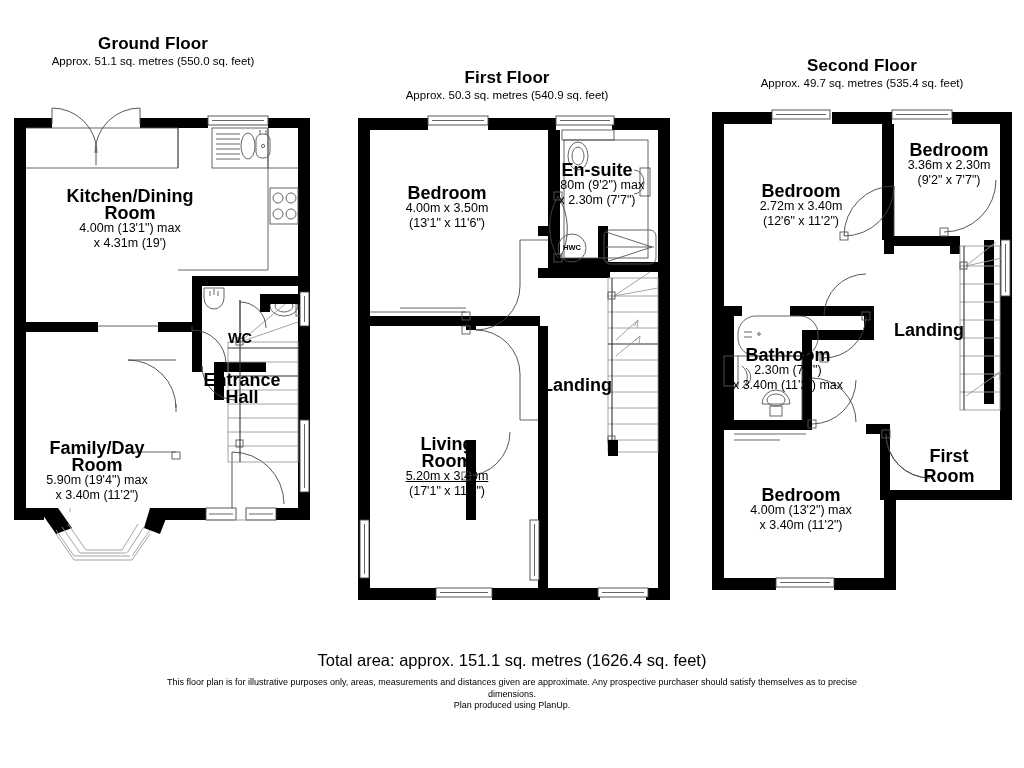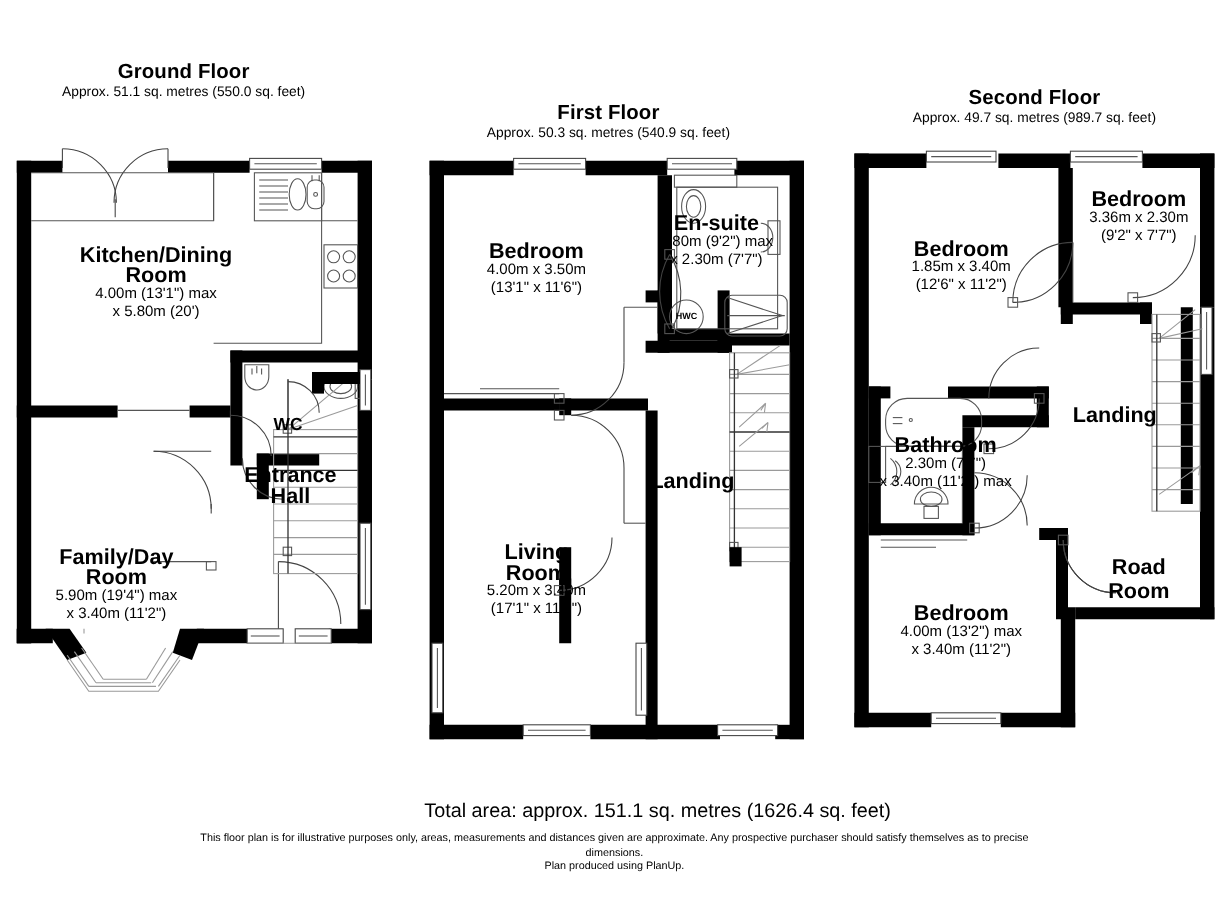--- a/index.html
+++ b/index.html
@@ -11,21 +11,21 @@
   body {
     width: 1024px;
     height: 768px;
     position: relative;
     overflow: hidden;
     font-family: "Liberation Sans", sans-serif;
     color: #000000;
   }
   #plan-root {
     position: absolute;
-    left: 0; top: 16px;
+    left: 0; top: 0;
     width: 1024px;
     height: 600px;
   }
   svg.plan {
     position: absolute;
     left: 0; top: 0;
     width: 1024px;
     height: 768px;
     display: block;
   }
@@ -59,21 +59,20 @@
     font-size: 14.5px;
     font-weight: bold;
   }
   .hwc-text {
     font-size: 7.5px;
     font-weight: bold;
   }
   .total-area {
     font-size: 16.5px;
     font-weight: normal;
-    margin-left: 36px;
   }
   .disclaimer {
     font-size: 9px;
     font-weight: normal;
     line-height: 1.35;
     white-space: normal;
     width: 740px;
   }
   .address {
     font-size: 16px;
@@ -433,21 +432,21 @@
       <rect class="fxl" x="960" y="262" width="7" height="7"></rect>
     </g>
   </svg>
 
   <div class="lbl floor-title" style="left:153px; top:34px;">Ground Floor</div>
   <div class="lbl floor-sub" style="left:153px; top:55px;text-align:center;">Approx. 51.1 sq. metres (550.0 sq. feet)</div>
 
   <div class="lbl room-name" style="left:130px; top:186px;">Kitchen/Dining</div>
   <div class="lbl room-name" style="left:130px; top:203px;">Room</div>
   <div class="lbl room-dim" style="left:130px; top:221px;">4.00m (13'1") max</div>
-  <div class="lbl room-dim" style="left:130px; top:236px;">x 5.80m (20')</div>
+  <div class="lbl room-dim" style="left:130px; top:236px;">x 4.31m (19')</div>
 
   <div class="lbl tag" style="left:240px; top:298px;margin-top:32px;">WC</div>
 
   <div class="lbl room-name" style="left:242px; top:370px;">Entrance</div>
   <div class="lbl room-name" style="left:242px; top:387px;">Hall</div>
 
   <div class="lbl room-name" style="left:97px; top:438px;">Family/Day</div>
   <div class="lbl room-name" style="left:97px; top:455px;">Room</div>
   <div class="lbl room-dim" style="left:97px; top:473px;">5.90m (19'4") max</div>
   <div class="lbl room-dim" style="left:97px; top:488px;">x 3.40m (11'2")</div>
@@ -462,41 +461,41 @@
   <div class="lbl room-name" style="left:597px; top:160px;">En-suite</div>
   <div class="lbl room-dim" style="left:597px; top:178px;">2.80m (9'2") max</div>
   <div class="lbl room-dim" style="left:597px; top:193px;">x 2.30m (7'7")</div>
 
   <div class="lbl hwc-text" style="left:572px; top:244px;">HWC</div>
 
   <div class="lbl room-name" style="left:577px; top:375px;">Landing</div>
 
   <div class="lbl room-name" style="left:447px; top:434px;">Living</div>
   <div class="lbl room-name" style="left:447px; top:451px;">Room</div>
-  <div class="lbl room-dim" style="left:447px; top:469px;">5.20m x 3.40m</div>
+  <div class="lbl room-dim" style="left:447px; top:469px;text-decoration:underline;">5.20m x 3.40m</div>
   <div class="lbl room-dim" style="left:447px; top:484px;">(17'1" x 11'2")</div>
 
   <div class="lbl floor-title" style="left:862px; top:56px;">Second Floor</div>
-  <div class="lbl floor-sub" style="left:862px; top:77px;">Approx. 49.7 sq. metres (989.7 sq. feet)</div>
+  <div class="lbl floor-sub" style="left:862px; top:77px;">Approx. 49.7 sq. metres (535.4 sq. feet)</div>
 
   <div class="lbl room-name" style="left:801px; top:181px;">Bedroom</div>
-  <div class="lbl room-dim" style="left:801px; top:199px;">1.85m x 3.40m</div>
+  <div class="lbl room-dim" style="left:801px; top:199px;">2.72m x 3.40m</div>
   <div class="lbl room-dim" style="left:801px; top:214px;">(12'6" x 11'2")</div>
 
   <div class="lbl room-name" style="left:949px; top:140px;">Bedroom</div>
   <div class="lbl room-dim" style="left:949px; top:158px;">3.36m x 2.30m</div>
   <div class="lbl room-dim" style="left:949px; top:173px;">(9'2" x 7'7")</div>
 
   <div class="lbl room-name" style="left:788px; top:345px;">Bathroom</div>
   <div class="lbl room-dim" style="left:788px; top:363px;">2.30m (7'7")</div>
   <div class="lbl room-dim" style="left:788px; top:378px;">x 3.40m (11'2") max</div>
 
   <div class="lbl room-name" style="left:929px; top:320px;">Landing</div>
 
-  <div class="lbl room-name" style="left:949px; top:446px;">Road</div>
+  <div class="lbl room-name" style="left:949px; top:446px;">First</div>
   <div class="lbl room-name" style="left:949px; top:466px;">Room</div>
 
   <div class="lbl room-name" style="left:801px; top:485px;">Bedroom</div>
   <div class="lbl room-dim" style="left:801px; top:503px;">4.00m (13'2") max</div>
   <div class="lbl room-dim" style="left:801px; top:518px;">x 3.40m (11'2")</div>
 
   <div class="lbl total-area" style="left:512px; top:651px;">Total area: approx. 151.1 sq. metres (1626.4 sq. feet)</div>
   <div class="lbl disclaimer" style="left:512px; top:676px;">This floor plan is for illustrative purposes only, areas, measurements and distances given are approximate. Any prospective purchaser should satisfy themselves as to precise dimensions.</div>
   <div class="lbl disclaimer" style="left:512px; top:699px; width:auto;">Plan produced using PlanUp.</div>
 

